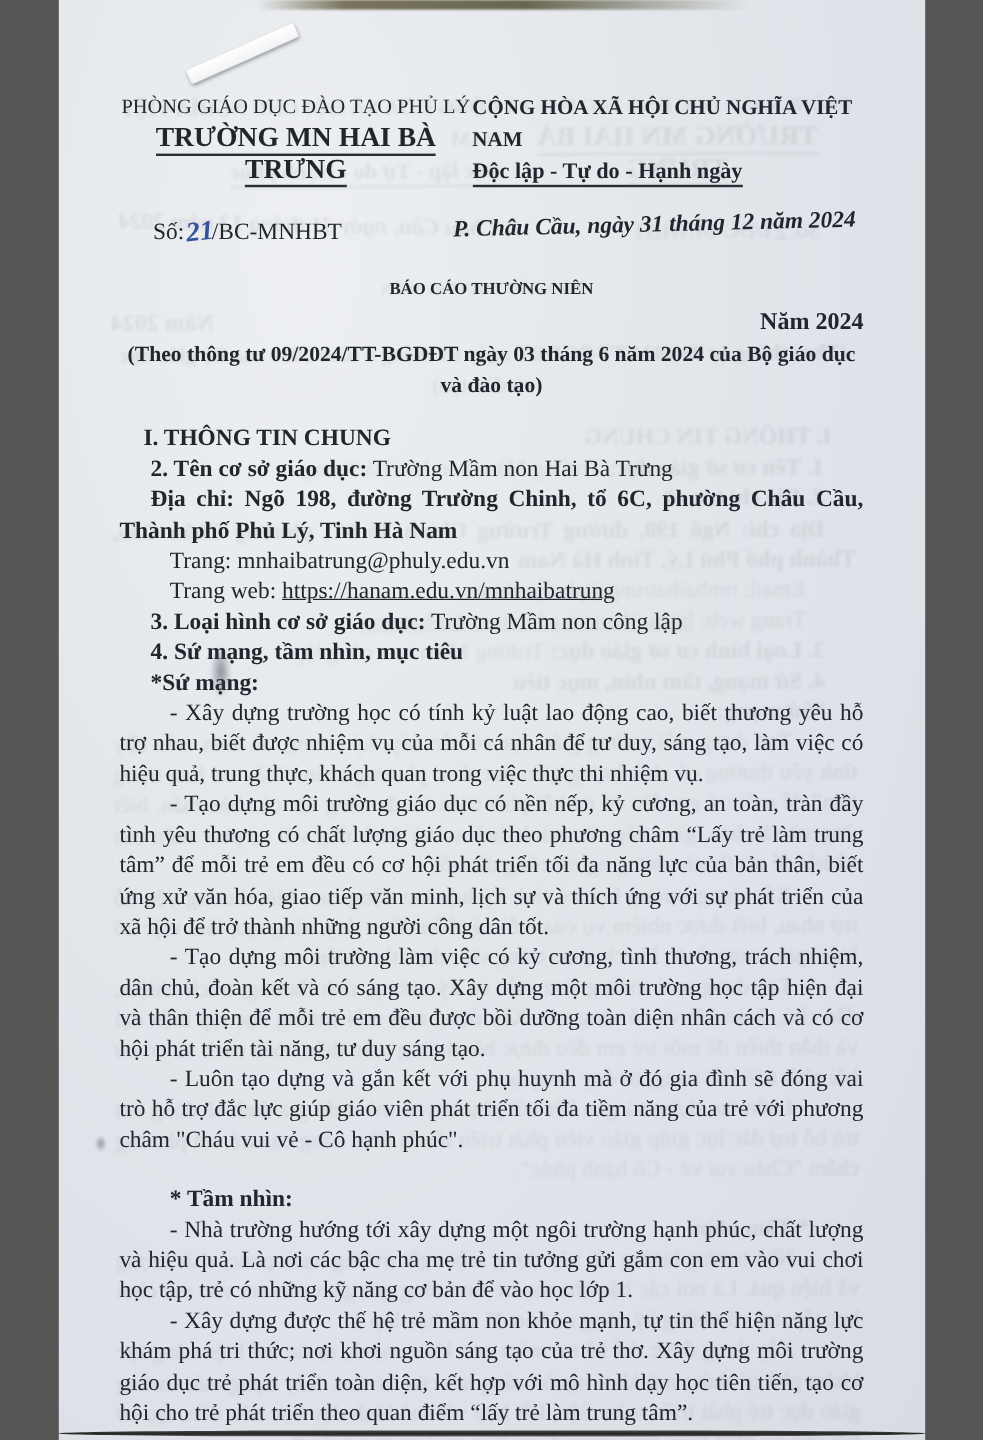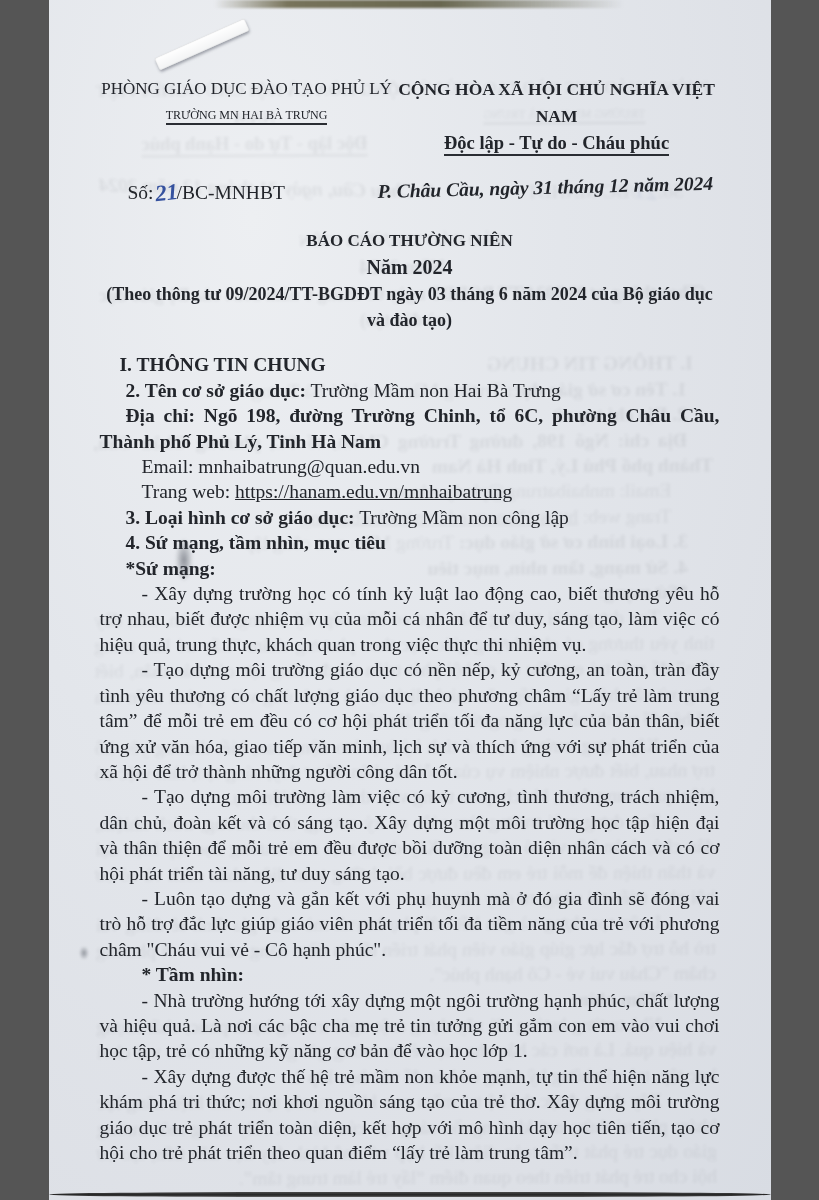--- a/index.html
+++ b/index.html
@@ -58,23 +58,23 @@
   }
   .bleed{ 
     z-index:1;
     transform:scaleX(-1) translateX(6px) rotate(.3deg);
     filter:blur(1.4px);
     opacity:.075;
     pointer-events:none;
   }
   .header-row{display:flex;justify-content:space-between;align-items:flex-start;}
   .header-left{width:352px;text-align:center;font-size:17px;line-height:26px;}
-  .header-left .school{font-size:12px;font-weight:normal;}
+  .header-left .school{font-size:23px;font-weight:bold;}
   .header-left .school span{border-bottom:2px solid #2a2d33;padding-bottom:1px;}
-  .header-right{width:390px;text-align:center;font-size:17.5px;line-height:27px;font-weight:bold;}
+  .header-right{width:390px;font-size:17.5px;line-height:27px;font-weight:bold;}
   .header-right .motto{font-size:18.5px;}
   .header-right .motto span{border-bottom:2px solid #2a2d33;padding-bottom:1px;}
   .doc-row{display:flex;justify-content:space-between;margin-top:22px;}
   .doc-number{margin-left:28px;}
   .hand{
     color:#35519e;
     font-style:italic;
     font-size:23px;
     display:inline-block;
     transform:rotate(-6deg) translateY(1px);
@@ -82,32 +82,32 @@
     font-weight:600;
   }
   .place-date{
     font-style:italic;
     font-weight:600;
     margin-right:6px;
     transform:rotate(-1.4deg);
     transform-origin:left bottom;
   }
   .title-block{text-align:center;margin-top:22px;font-weight:bold;}
-  .title-main{font-size:17px;line-height:27px;}
-  .title-year{font-size:20px;line-height:26px;}
+  .title-main{font-size:14px;line-height:27px;}
+  .title-year{font-size:20px;line-height:26px;text-align:right;}
   .title-sub{font-size:18px;line-height:26px;margin-top:1px;}
   .body-blocks{margin-top:19px;text-align:justify;}
   .blk{margin:0;}
   .b{font-weight:bold;}
   .section-heading{font-weight:bold;text-indent:20px;}
   .numbered{text-indent:26px;}
   .para-hang{text-indent:26px;font-weight:bold;}
   .indent{text-indent:42px;}
   .para{text-indent:42px;}
-  .starred{font-weight:bold;text-indent:42px;}
+  .starred{font-weight:bold;text-indent:42px;margin-top:24px;}
   .lnk{color:#22252b;text-decoration:underline;cursor:pointer;}
 </style>
 </head>
 <body>
 
 <div class="page">
 
   <div class="top-edge"></div>
   <div class="staple"></div>
   <div class="smudge"></div>
@@ -159,40 +159,40 @@
   </div>
     <div class="content" id="main-content">
 
     <div class="header-row">
       <div class="header-left">
         <div>PHÒNG GIÁO DỤC ĐÀO TẠO PHỦ LÝ</div>
         <div class="school"><span>TRƯỜNG MN HAI BÀ TRƯNG</span></div>
       </div>
       <div class="header-right">
         <div>CỘNG HÒA XÃ HỘI CHỦ NGHĨA VIỆT NAM</div>
-        <div class="motto"><span>Độc lập - Tự do - Cháu phúc</span></div>
+        <div class="motto"><span>Độc lập - Tự do - Hạnh ngày</span></div>
       </div>
     </div>
 
     <div class="doc-row">
       <div class="doc-number"><span>Số:</span><span class="hand">21</span><span>/BC-MNHBT</span></div>
       <div class="place-date">P. Châu Cầu, ngày 31 tháng 12 năm 2024</div>
     </div>
 
     <div class="title-block">
       <div class="title-main">BÁO CÁO THƯỜNG NIÊN</div>
       <div class="title-year">Năm 2024</div>
       <div class="title-sub">(Theo thông tư  09/2024/TT-BGDĐT ngày 03 tháng 6 năm 2024 của Bộ giáo dục và đào tạo)</div>
     </div>
 
     <div class="body-blocks" id="body-blocks">
         <div class="blk section-heading">I. THÔNG TIN CHUNG</div>
         <div class="blk numbered"><span class="b">2. Tên cơ sở giáo dục:</span> Trường Mầm non Hai Bà Trưng</div>
         <div class="blk para-hang">Địa chỉ: Ngõ 198, đường Trường Chinh, tổ 6C, phường Châu Cầu, Thành phố Phủ Lý, Tinh Hà Nam</div>
-        <div class="blk indent">Email: mnhaibatrung@quan.edu.vn</div>
+        <div class="blk indent">Trang: mnhaibatrung@phuly.edu.vn</div>
         <div class="blk indent">Trang web: <a class="lnk">https://hanam.edu.vn/mnhaibatrung</a></div>
         <div class="blk numbered"><span class="b">3. Loại hình cơ sở giáo dục:</span> Trường Mầm non công lập</div>
         <div class="blk numbered"><span class="b">4. Sứ mạng, tầm nhìn, mục tiêu</span></div>
         <div class="blk numbered"><span class="b">*Sứ mạng:</span></div>
         <div class="blk para">- Xây dựng trường học có tính kỷ luật lao động cao, biết thương yêu hỗ trợ nhau, biết được nhiệm vụ của mỗi cá nhân để tư duy, sáng tạo, làm việc có hiệu quả, trung thực, khách quan trong việc thực thi nhiệm vụ.</div>
         <div class="blk para">- Tạo dựng môi trường giáo dục có nền nếp, kỷ cương, an toàn, tràn đầy tình yêu thương có chất lượng giáo dục theo phương châm “Lấy trẻ làm trung tâm”  để mỗi trẻ em đều có cơ hội phát triển tối đa năng lực của bản thân, biết ứng xử văn hóa, giao tiếp văn minh, lịch sự và thích ứng với sự phát triển của xã hội để trở thành những người công dân tốt.</div>
         <div class="blk para">- Tạo dựng  môi trường làm việc có kỷ cương, tình thương, trách nhiệm, dân chủ, đoàn kết và có sáng tạo. Xây dựng một môi trường học tập hiện đại và thân thiện để mỗi trẻ em đều được bồi dưỡng toàn diện nhân cách và có cơ hội phát triển tài năng, tư duy sáng tạo.</div>
         <div class="blk para">- Luôn tạo dựng và gắn kết với phụ huynh mà ở đó gia đình sẽ đóng vai trò hỗ trợ đắc lực giúp giáo viên phát triển tối đa tiềm năng của trẻ với phương châm "Cháu vui vẻ - Cô hạnh phúc".</div>
         <div class="blk starred">* Tầm nhìn:</div>
         <div class="blk para">- Nhà trường hướng tới xây dựng một ngôi trường hạnh phúc, chất lượng và hiệu quả. Là nơi các bậc cha mẹ trẻ tin tưởng gửi gắm con em vào vui chơi học tập, trẻ có những kỹ năng cơ bản để vào học lớp 1.</div>

